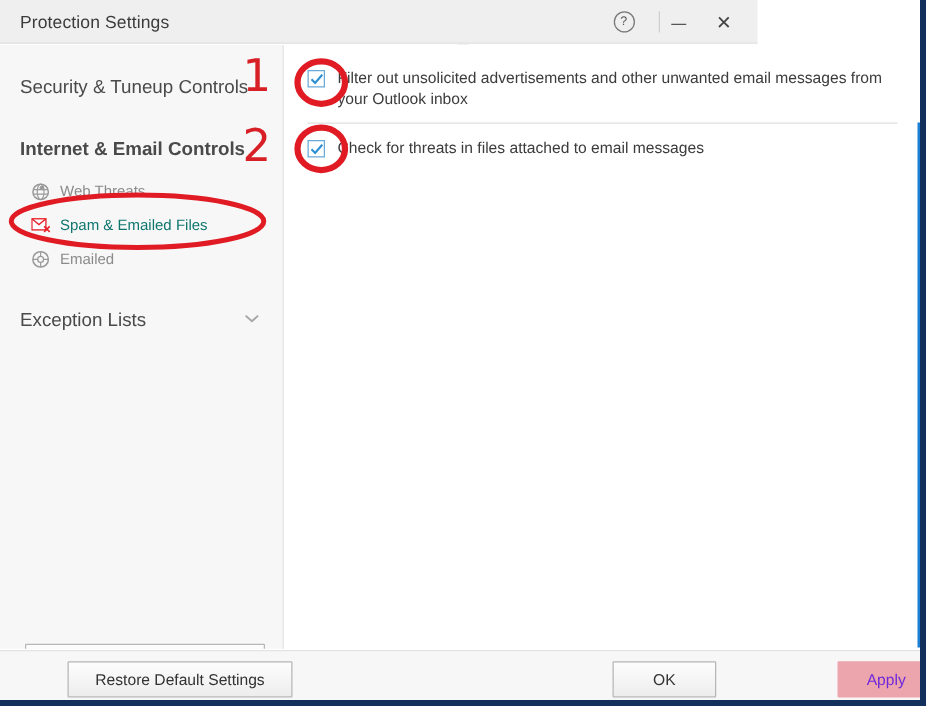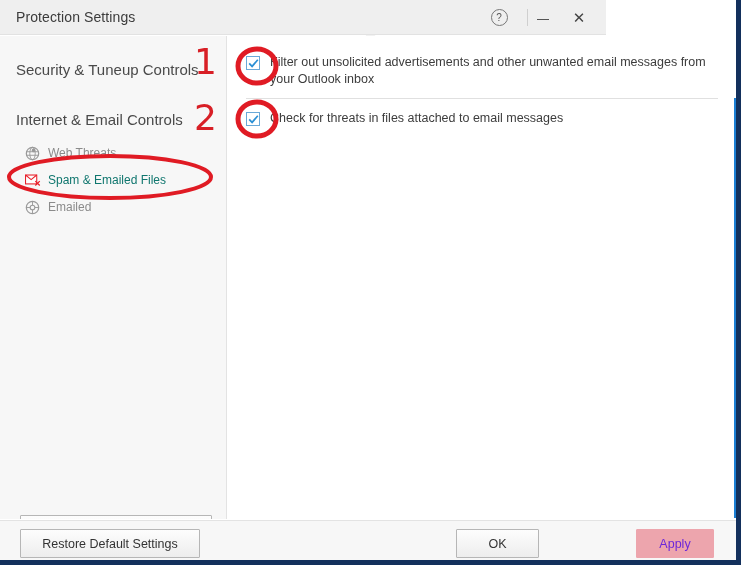--- a/index.html
+++ b/index.html
@@ -89,21 +89,21 @@
     box-sizing: border-box;
     overflow: hidden;
     z-index: 10;
   }
   .side-head {
     position: absolute; left: 16px;
     font-size: 15px; color: #4a4a4a;
     line-height: 19px; width: 190px;
   }
   #head-security { top: 24px; }
-  #head-internet { top: 74px; }
+  #head-internet { top: 74px; font-weight: bold; }
 
   .side-item {
     position: absolute; left: 24px;
     height: 22px;
     display: flex; align-items: center;
     font-size: 12px; color: #8b8b8b;
   }
   #item-web     { top: 106px; }
   #item-spam    { top: 133px; color: #0f766e; }
   #item-network { top: 160px; }
@@ -184,20 +184,21 @@
     box-sizing: border-box;
     z-index: 15;
   }
   .footbtn {
     position: absolute; top: 8px;
     height: 29px;
     display: flex; align-items: center; justify-content: center;
     font-size: 12.5px;
     box-sizing: border-box;
     border-radius: 1px;
+    margin-left: 34px;
   }
   .footbtn.normal {
     background: linear-gradient(#fdfdfd, #ededed);
     border: 1px solid #b6b6b6;
     color: #333;
   }
   #btn-restore { left: 20px;  width: 180px; }
   #btn-ok      { left: 456px; width: 83px; }
   #btn-cancel  { left: 565px; width: 81px; }
   #btn-apply   {
@@ -324,20 +325,28 @@
       <span class="side-icon">
         <svg width="15" height="15" viewBox="0 0 16 16">
           <circle cx="8" cy="8" r="6.6" fill="none" stroke="#9a9a9a" stroke-width="1.3"></circle>
           <circle cx="8" cy="8" r="2.5" fill="none" stroke="#9a9a9a" stroke-width="1.1"></circle>
           <path d="M8 1.4 L8 5.5 M8 10.5 L8 14.6 M1.4 8 L5.5 8 M10.5 8 L14.6 8" stroke="#9a9a9a" stroke-width="1"></path>
         </svg>
       </span>
       <span>Emailed</span>
     </div>
 
+    <div id="exception-row">
+      <span id="exception-label">Exception Lists</span>
+      <span id="exception-chevron">
+        <svg width="13" height="8" viewBox="0 0 13 8">
+          <path d="M1.5 1.5 L6.5 6 L11.5 1.5" fill="none" stroke="#a7a7a7" stroke-width="1.6"></path>
+        </svg>
+      </span>
+    </div>
 
     <div id="other-settings">Other Settings</div>
   </div>
 
   <div id="content">
 
     <div class="check-row" id="row-spam">
       <span class="checkbox">
         <svg width="11" height="11" viewBox="0 0 11 11">
           <path d="M1.2 5.4 L4.1 8.4 L9.8 1.8" fill="none" stroke="#2a8fd4" stroke-width="1.7"></path>

